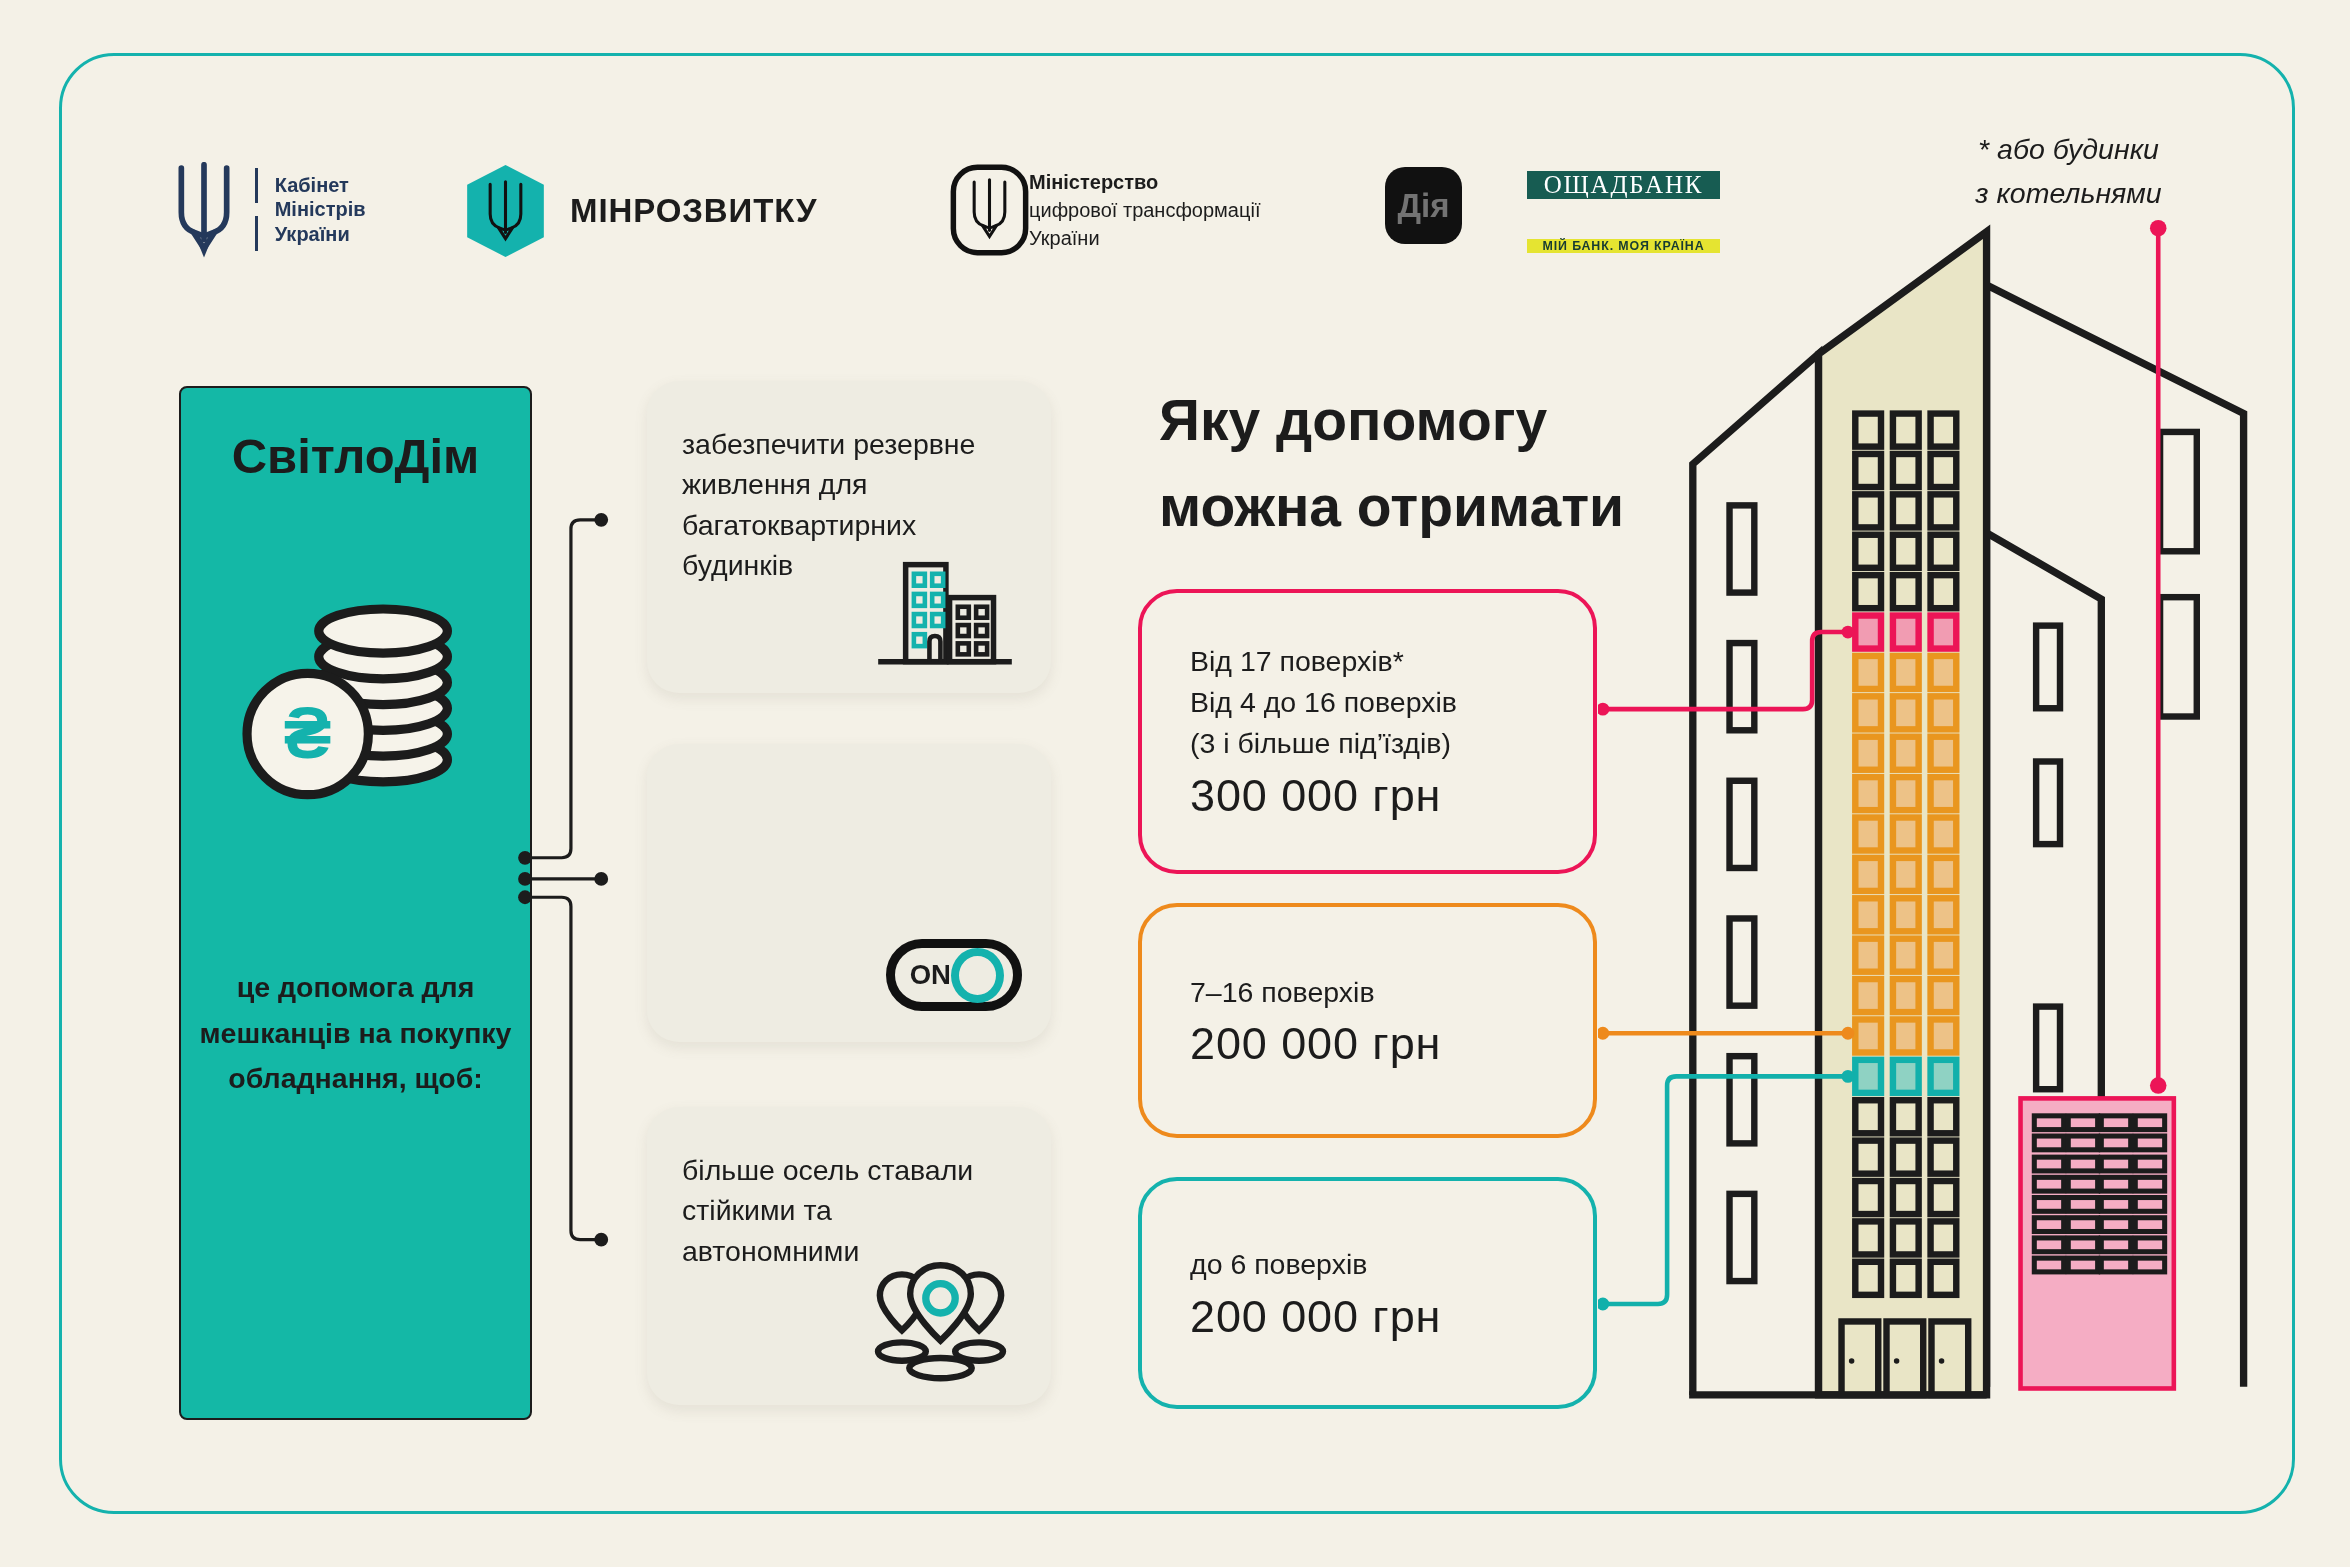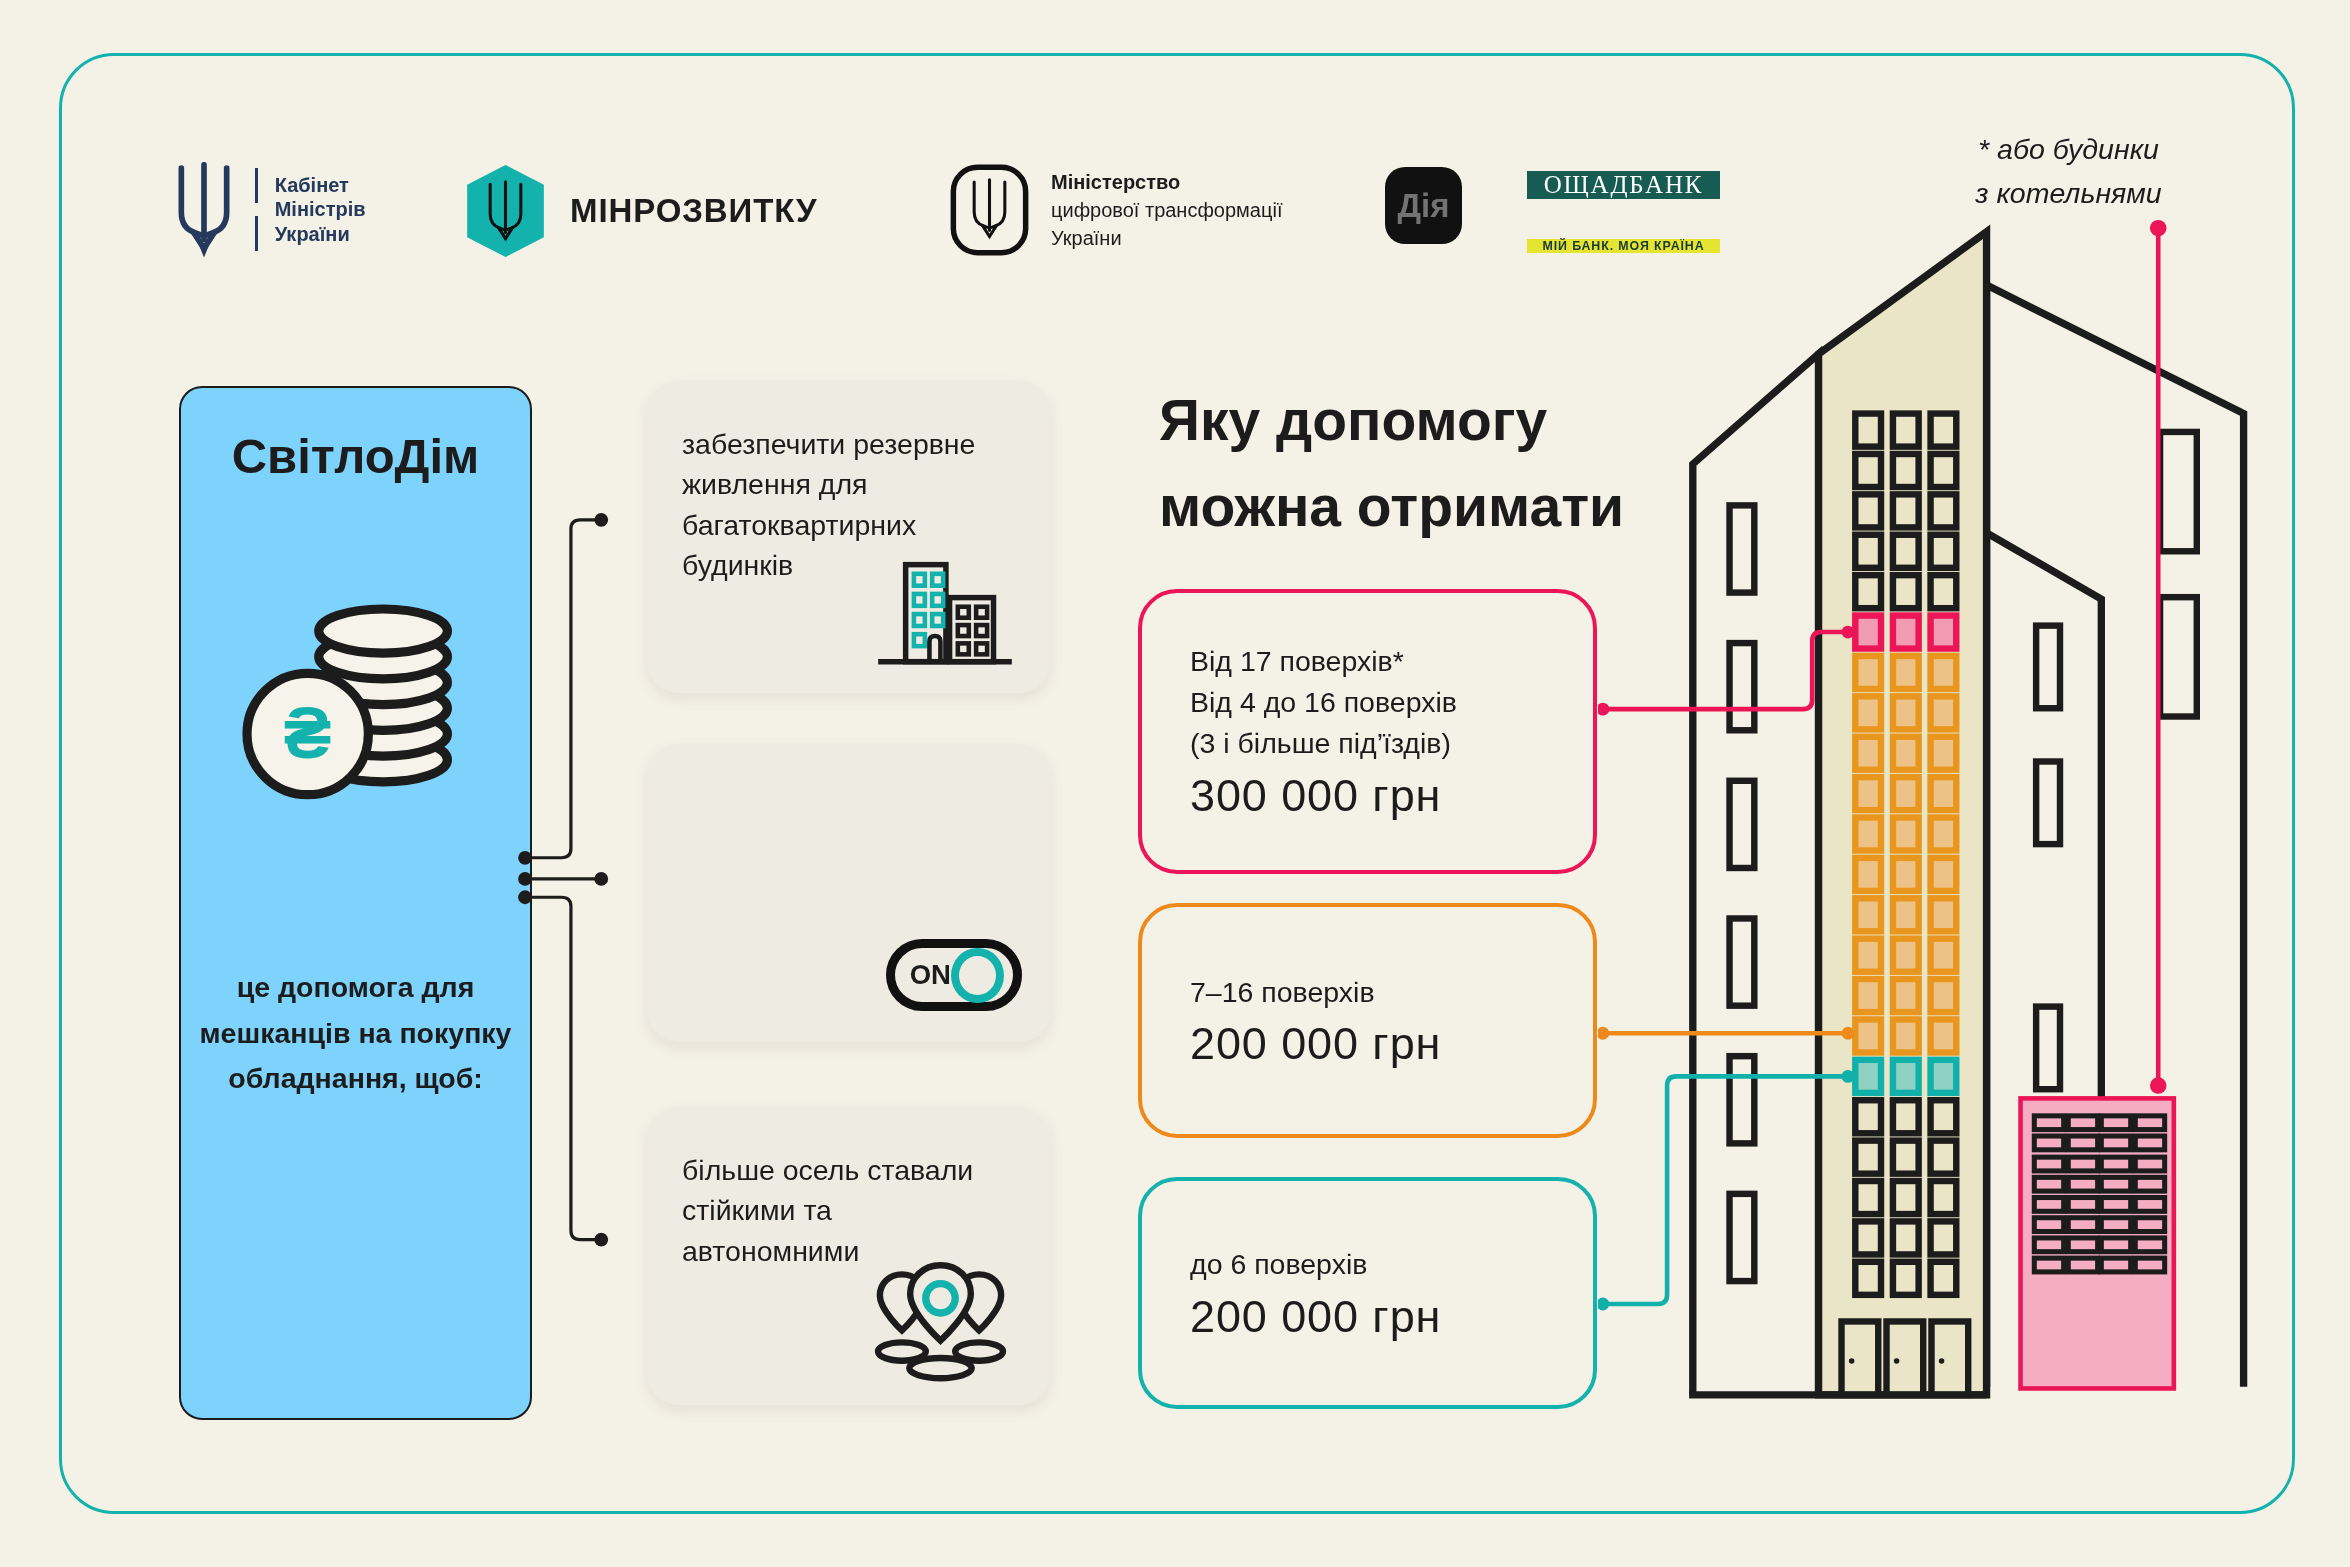--- a/index.html
+++ b/index.html
@@ -9,37 +9,37 @@
   .page-frame{left:59px;top:53px;width:2230px;height:1455px;border:3.7px solid #14b2ad;border-radius:55px;}
 
   
   .logo-row-item{display:flex;align-items:center;}
   .kmu{left:170px;top:159px;height:101px;gap:16.5px;}
   .kmu-text{font-weight:bold;font-size:20px;line-height:1.22;color:#24395b;}
   .kmu-bars{display:flex;flex-direction:column;gap:13px;}
   .kmu-bar{width:3.7px;height:35px;background:#24395b;}
   .minr{left:467px;top:165px;height:92px;gap:26px;}
   .minr-label{font-weight:bold;font-size:33px;letter-spacing:0.9px;}
-  .mincif{left:905px;top:162px;height:96px;gap:22px;padding-left:45px;}
+  .mincif{left:905px;top:162px;height:96px;padding-left:45px;}
   .mincif-text{font-size:20px;line-height:1.4;font-weight:500;}
   .mincif-text .b1{font-weight:bold;}
   .diia{left:1385px;top:167px;width:77px;height:77px;background:#111;border-radius:20px;
         display:flex;align-items:center;justify-content:center;color:#737373;font-weight:bold;font-size:33px;}
   .oschad{left:1527px;top:171px;width:193px;height:81px;display:flex;flex-direction:column;gap:40px;}
   .oschad-top{flex:1.15;background:#175c52;color:#fff;display:flex;align-items:center;justify-content:center;
               font-family:"Liberation Serif",serif;font-size:25px;letter-spacing:1.8px;}
   .oschad-bot{flex:1;background:#e5e431;color:#173b32;display:flex;align-items:center;justify-content:center;
               font-size:12.4px;font-weight:bold;letter-spacing:0.9px;}
 
   
   .note{left:1917px;top:127px;width:303px;text-align:center;font-style:italic;font-size:28.5px;line-height:1.55;}
 
   
-  .panel{left:179px;top:386px;width:349px;height:1030px;border:2.8px solid #1c1c1c;border-radius:23px;
-         background:#7dd3fc;}
+  .panel{left:179px;top:386px;width:349px;height:1030px;border:2.8px solid #1c1c1c;border-radius:8px;
+         background:#14b8a6;}
   .panel-title{position:absolute;top:40px;width:100%;text-align:center;font-size:49px;font-weight:bold;}
   .panel-desc{position:absolute;top:577px;left:18.4px;right:18.4px;text-align:center;
               font-size:28.5px;font-weight:bold;line-height:1.6;}
   .coin-svg{position:absolute;left:55px;top:197px;}
 
   
   .bcard{left:647px;width:404px;background:#eeece2;border-radius:32px;box-shadow:0 5.5px 13px rgba(120,115,95,.12);}
   .bcard-1{top:381px;height:312px;}
   .bcard-2{top:744px;height:298px;}
   .bcard-3{top:1107px;height:298px;}

